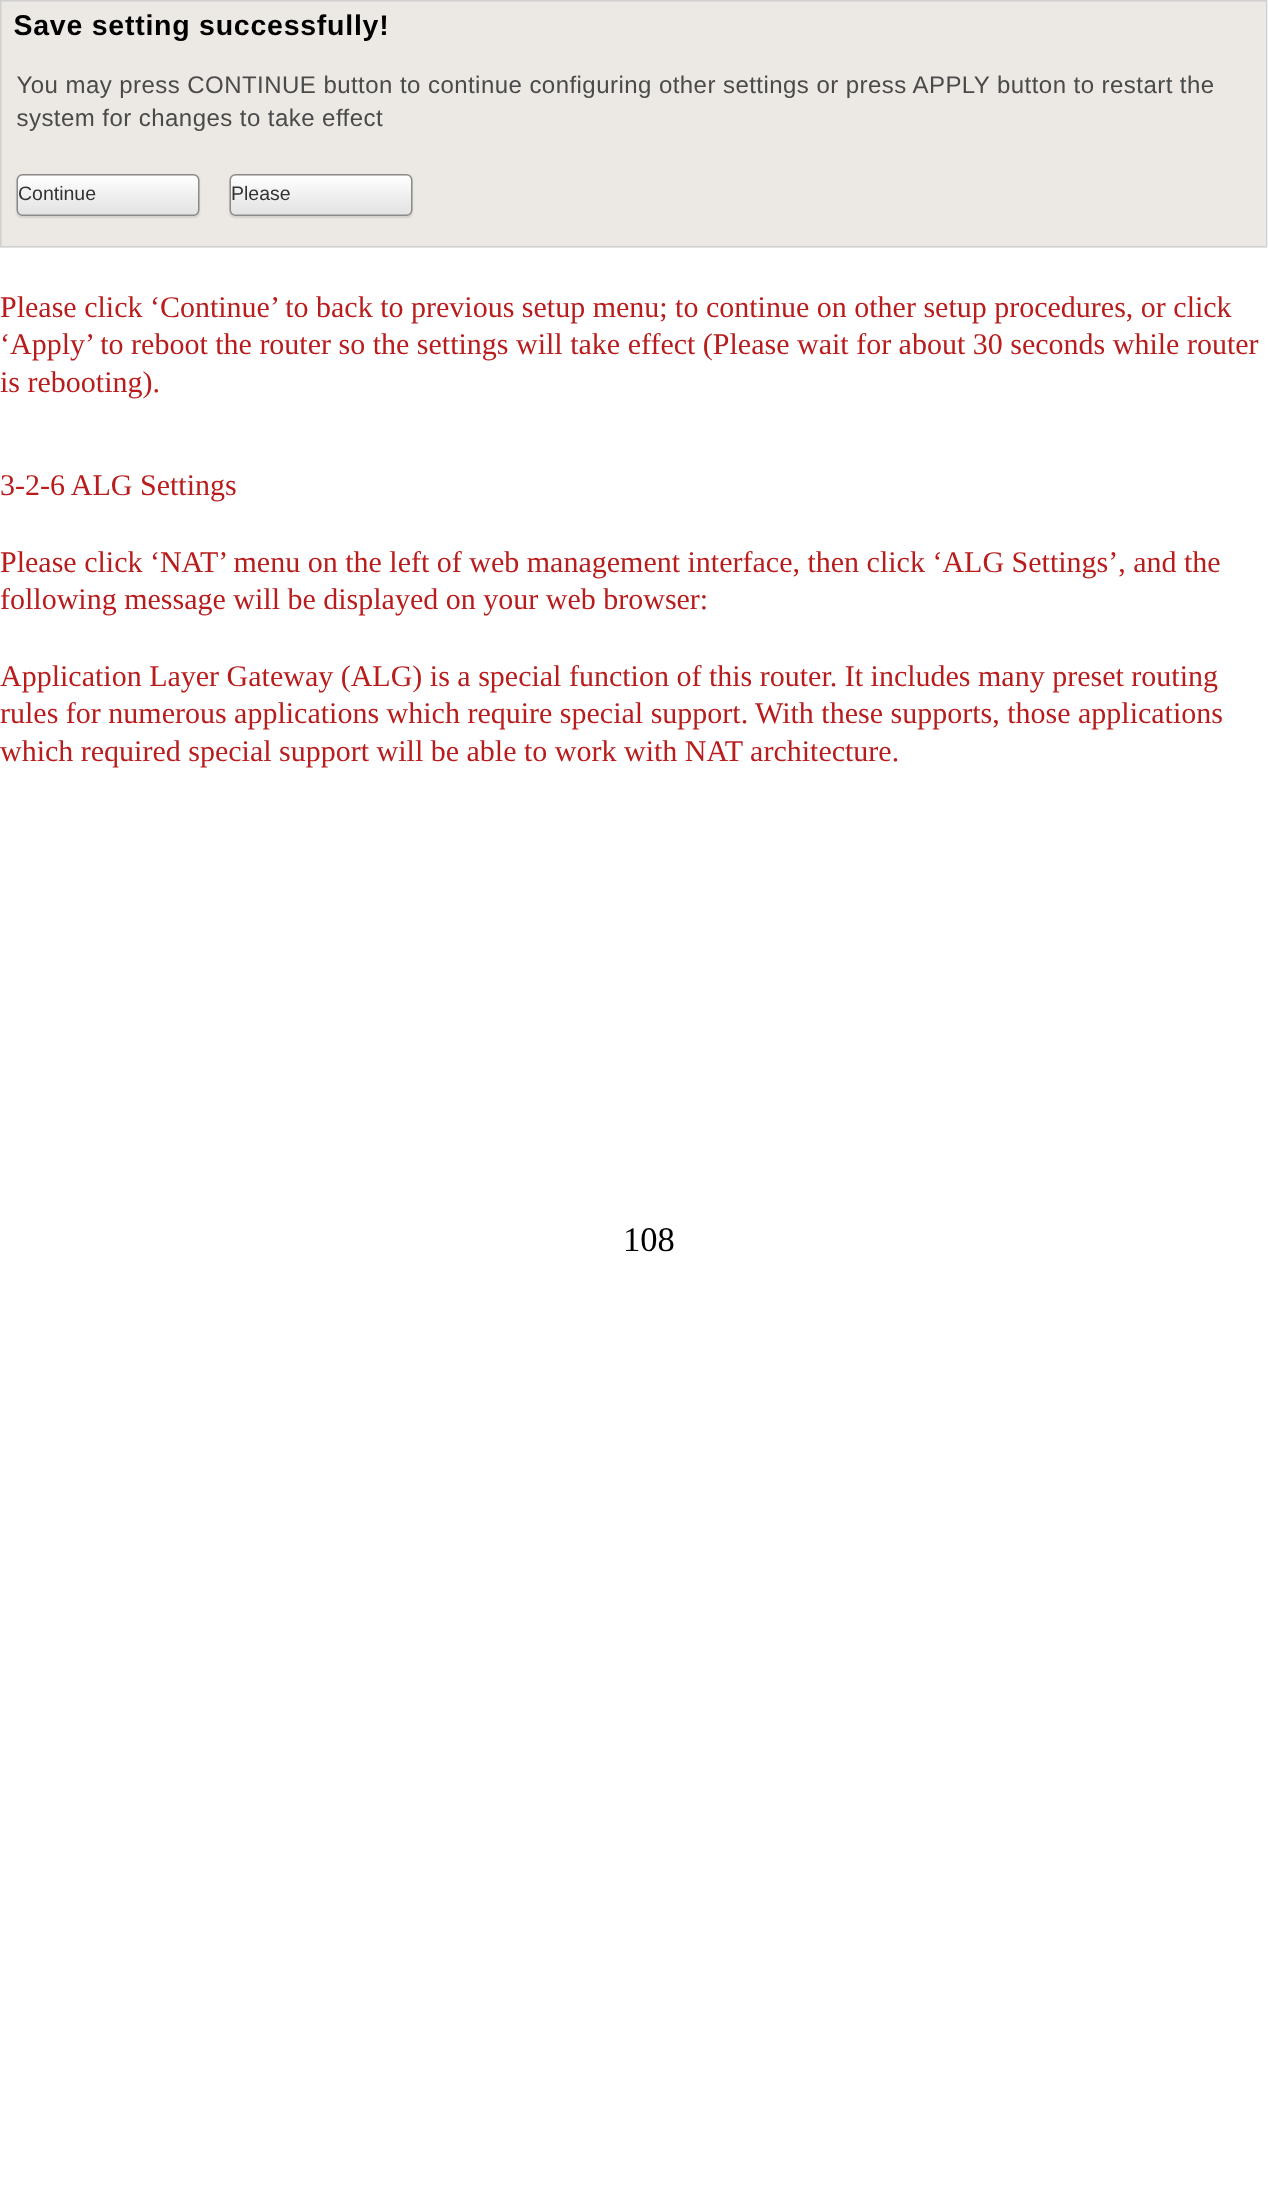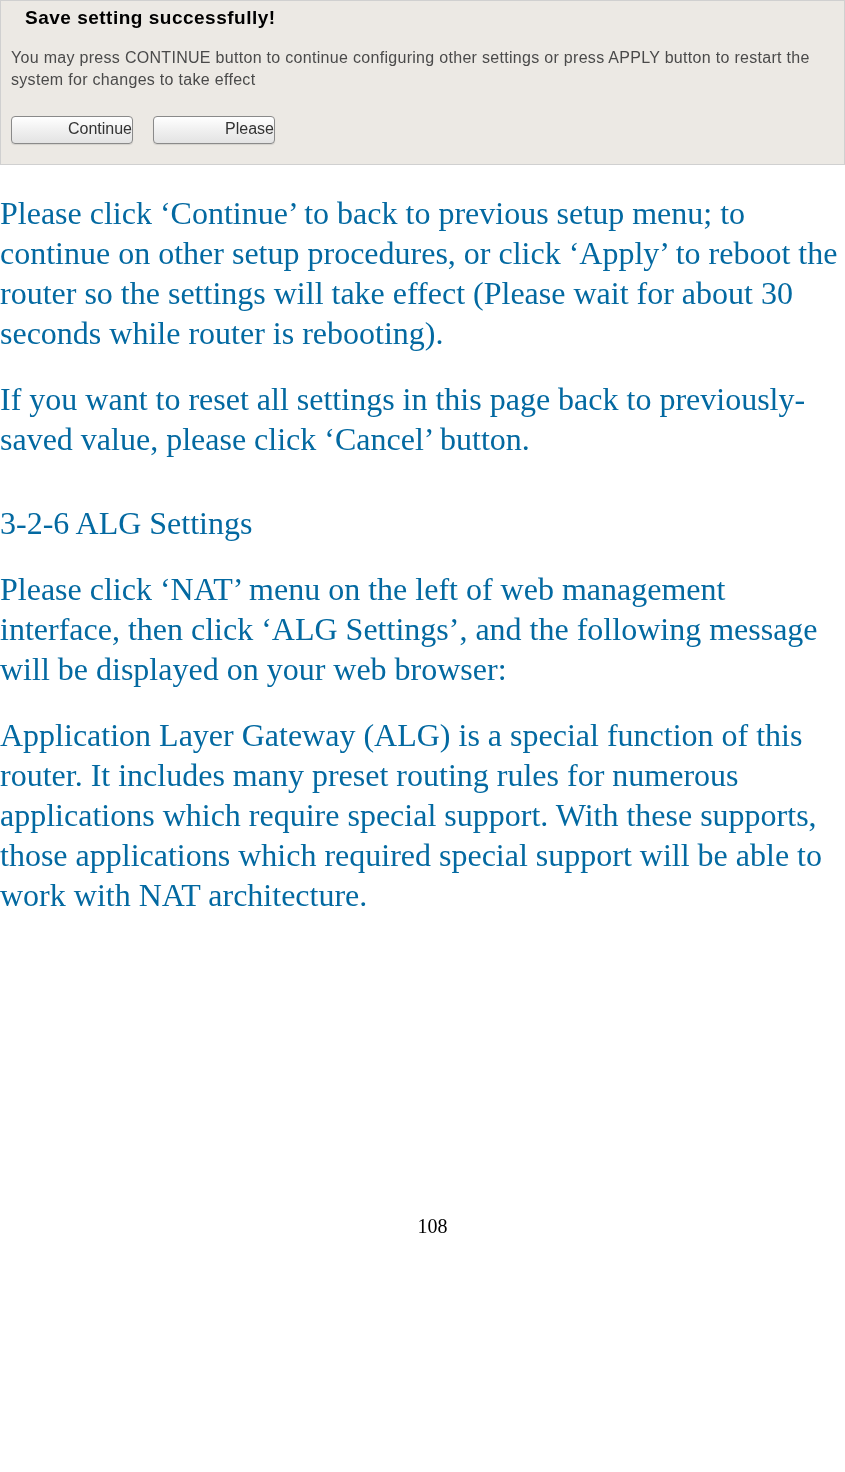--- a/index.html
+++ b/index.html
@@ -13,86 +13,85 @@
       background: #ece9e4;
       border: 1px solid #d0d0d0;
       padding: 0;
       margin: 0;
     }
     .screenshot-title {
       font-family: Arial, Helvetica, sans-serif;
       font-weight: bold;
       font-size: 19px;
       color: #000;
-      padding: 6px 10px 0 24px;
+      padding: 6px 10px 0 8px;
       letter-spacing: 0.5px;
     }
     .screenshot-desc {
       font-family: Arial, Helvetica, sans-serif;
       font-size: 16px;
       color: #4a4a4a;
       padding: 18px 10px 8px 10px;
       line-height: 1.35;
       letter-spacing: 0.3px;
     }
     .screenshot-buttons {
       padding: 18px 10px 20px 10px;
     }
     .ui-button {
       display: inline-block;
       width: 120px;
       height: 26px;
       line-height: 24px;
-      text-align: right;
+      text-align: left;
       font-family: Arial, Helvetica, sans-serif;
-      font-size: 16px;
+      font-size: 13px;
       color: #333;
       background: linear-gradient(to bottom, #ffffff 0%, #f0f0f0 50%, #e3e3e3 100%);
       border: 1px solid #8a8a8a;
       border-radius: 4px;
       margin-right: 16px;
       cursor: pointer;
       box-shadow: 0 1px 1px rgba(0,0,0,0.1);
     }
     .doc-content {
       font-family: "Times New Roman", Times, serif;
-      font-size: 32px;
-      color: #0369a1;
+      font-size: 20px;
+      color: #b91c1c;
       line-height: 1.25;
       padding: 28px 0 0 0;
     }
     .doc-para {
       margin: 0 0 26px 0;
     }
     .doc-heading {
       margin: 44px 0 26px 0;
     }
     .page-number {
       text-align: center;
       font-family: "Times New Roman", Times, serif;
-      font-size: 20px;
+      font-size: 23px;
       color: #000;
       margin-top: 300px;
       padding-bottom: 20px;
       padding-left: 20px;
     }
   </style>
 </head>
 <body>
 
 <div class="screenshot-box">
   <div class="screenshot-title">Save setting successfully!</div>
   <div class="screenshot-desc">You may press CONTINUE button to continue configuring other settings or press APPLY button to restart the system for changes to take effect</div>
   <div class="screenshot-buttons">
     <span class="ui-button">Continue</span>
     <span class="ui-button">Please</span>
   </div>
 </div>
 
 <div class="doc-content">
   <p class="doc-para">Please click ‘Continue’ to back to previous setup menu; to continue on other setup procedures, or click ‘Apply’ to reboot the router so the settings will take effect (Please wait for about 30 seconds while router is rebooting).</p>
-  <p class="doc-para">If you want to reset all settings in this page back to previously-saved value, please click ‘Cancel’ button.</p>
   <p class="doc-heading">3-2-6 ALG Settings</p>
   <p class="doc-para">Please click ‘NAT’ menu on the left of web management interface, then click ‘ALG Settings’, and the following message will be displayed on your web browser:</p>
   <p class="doc-para">Application Layer Gateway (ALG) is a special function of this router. It includes many preset routing rules for numerous applications which require special support. With these supports, those applications which required special support will be able to work with NAT architecture.</p>
 </div>
 
 <div class="page-number">108</div>
 
 </body></html>

